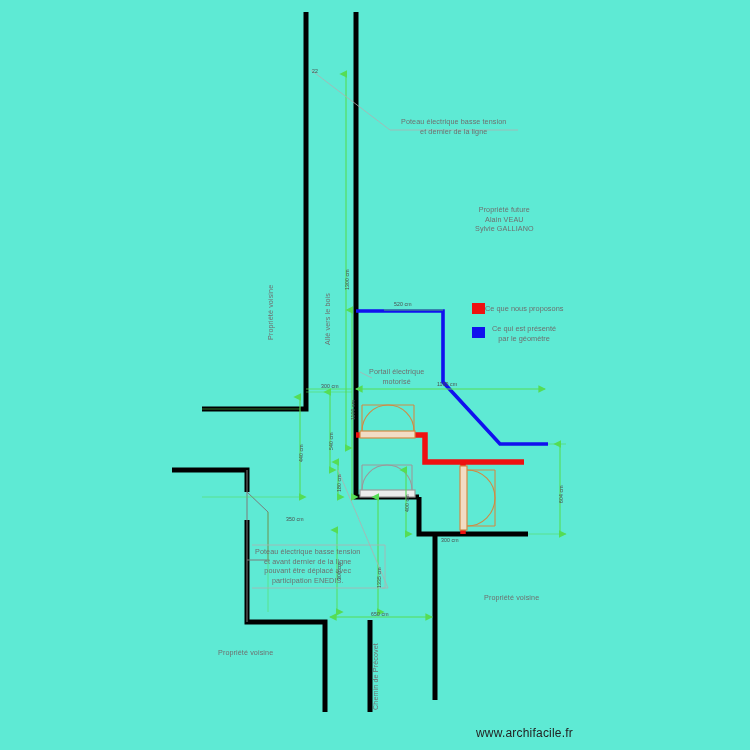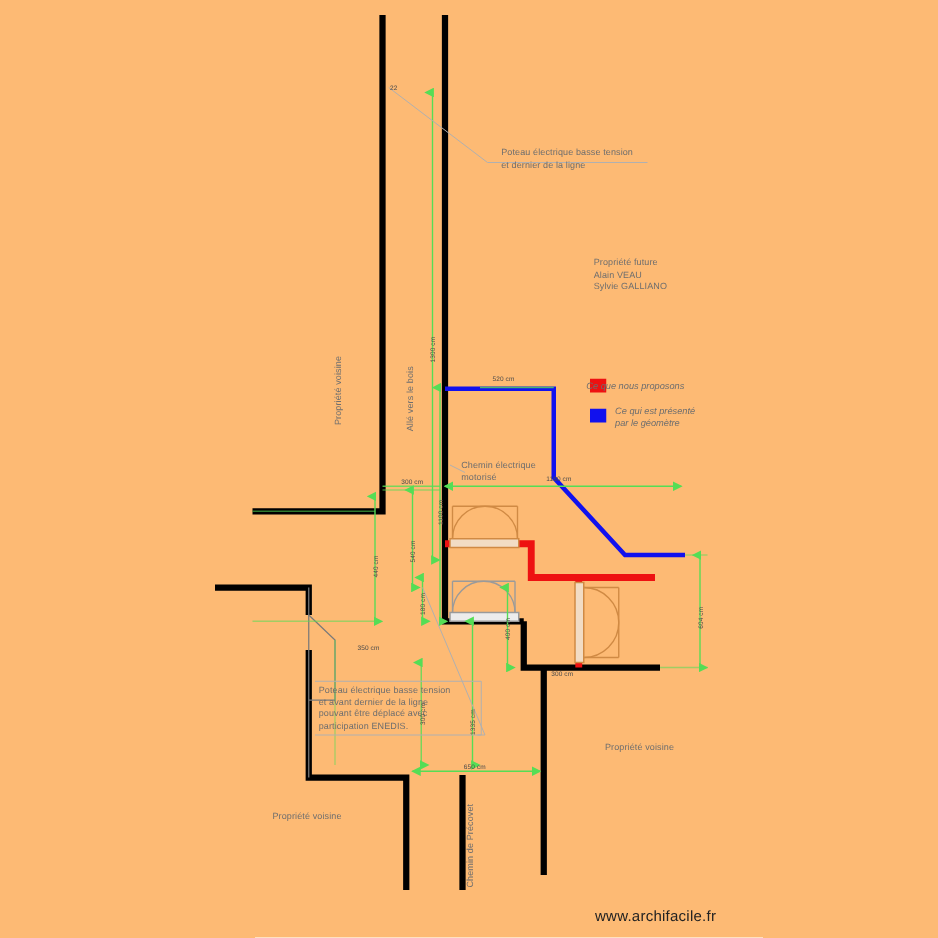--- a/index.html
+++ b/index.html
@@ -7,22 +7,23 @@
     padding: 0;
     background: #ffffff;
   }
   body {
     font-family: "Liberation Sans", sans-serif;
   }
   #plan {
     position: relative;
     width: 750px;
     height: 750px;
-    background: #fdba74;
+    background: #5eead4;
     overflow: hidden;
+    text-align: center;
   }
   #plan svg {
     position: absolute;
     top: 0;
     left: 0;
   }
   .txt {
     position: absolute;
     color: #6e6e6e;
     font-size: 7.2px;
@@ -186,44 +187,44 @@
 
   </svg>
 
   <div class="txt" style="left:401px; top:117px;">Poteau électrique basse tension
 et dernier de la ligne</div>
 
   <div class="txt" style="left:455px; top:205px;margin-left:20px;">Propriété future
 Alain VEAU
 Sylvie GALLIANO</div>
 
-  <div class="txt" style="left:369px; top:367px;">Chemin électrique
+  <div class="txt" style="left:369px; top:367px;">Portail électrique
 motorisé</div>
 
   <div class="txt" style="left:255px; top:547px;">Poteau électrique basse tension
 et avant dernier de la ligne
 pouvant être déplacé avec
 participation ENEDIS.</div>
 
   <div class="txt rot" style="left:266px; top:340px;">Propriété voisine</div>
 
   <div class="txt rot" style="left:323px; top:345px;">Allé vers le bois</div>
 
   <div class="txt" style="left:484px; top:593px;">Propriété voisine</div>
 
   <div class="txt" style="left:218px; top:648px;">Propriété voisine</div>
 
   <div class="txt rot" style="left:371px; top:710px;">Chemin de Précovet</div>
 
   <div>
     <div class="legend-swatch" style="left:472px; top:303px; background:#ee1111;"></div>
-    <div class="legend-label" style="left:469px; top:304px;font-style:italic;">Ce que nous proposons</div>
+    <div class="legend-label" style="left:485px; top:304px;">Ce que nous proposons</div>
 
     <div class="legend-swatch" style="left:472px; top:327px; background:#1111ee;"></div>
-    <div class="legend-label" style="left:492px; top:324px;font-style:italic;">Ce qui est présenté
+    <div class="legend-label" style="left:492px; top:324px;">Ce qui est présenté
 par le géomètre</div>
   </div>
 
   <div class="dim" style="left:312px; top:68px;">22</div>
 
   <div class="dim dim-v" style="left:344px; top:290px;">1300 cm</div>
 
   <div class="dim dim-v" style="left:350px; top:420px;">1100 cm</div>
 
   <div class="dim" style="left:394px; top:301px;">520 cm</div>

